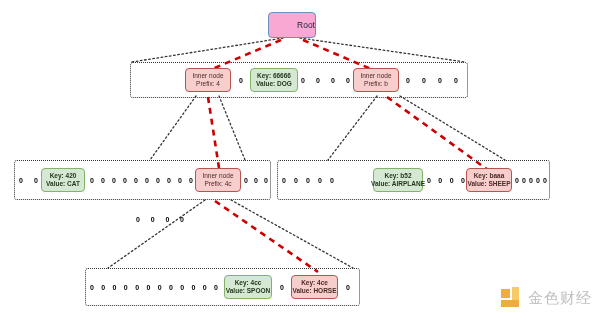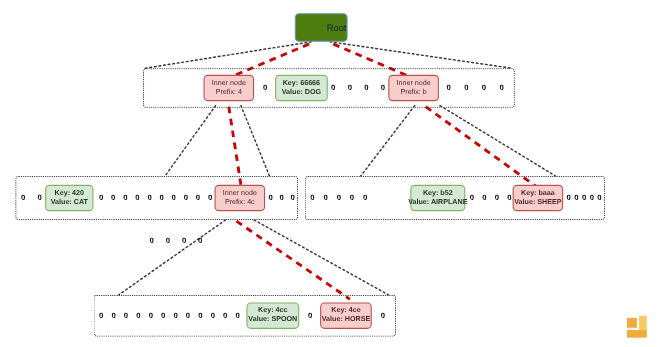--- a/index.html
+++ b/index.html
@@ -31,21 +31,21 @@
     align-items: center;
     justify-content: center;
     border-radius: 4px;
     text-align: center;
     line-height: 1.18;
     z-index: 5;
   }
   .node .ln { display: block; white-space: nowrap; }
 
   .node-root {
-    background: #4d7c0f;
+    background: #f9a8d4;
     border: 1px solid #6c8ebf;
     color: #14213d;
     font-size: 8.5px;
     padding-left: 28px;
   }
   .node-inner {
     background: #f8cecc;
     border: 1px solid #b85450;
     color: #4a2a28;
     font-size: 6.5px;
@@ -333,15 +333,16 @@
   <div class="slots" style="left:341px; top:268px; width:14px; height:38px; justify-content:center;">
       <span class="z">0</span>
     </div>
 
   <div id="watermark">
     <div class="logo">
       <div class="b1"></div>
       <div class="b2"></div>
       <div class="b3"></div>
     </div>
+    <div class="wtext">金色财经</div>
   </div>
 
 </div>
 
 </body></html>

